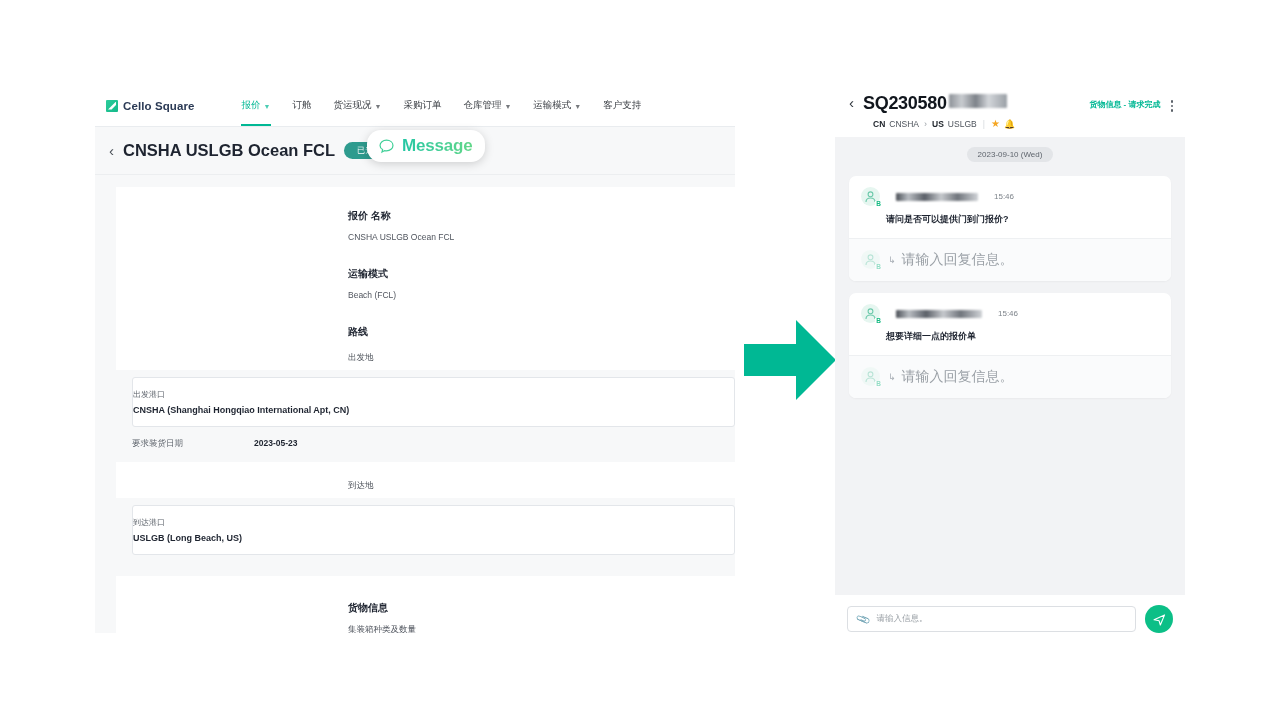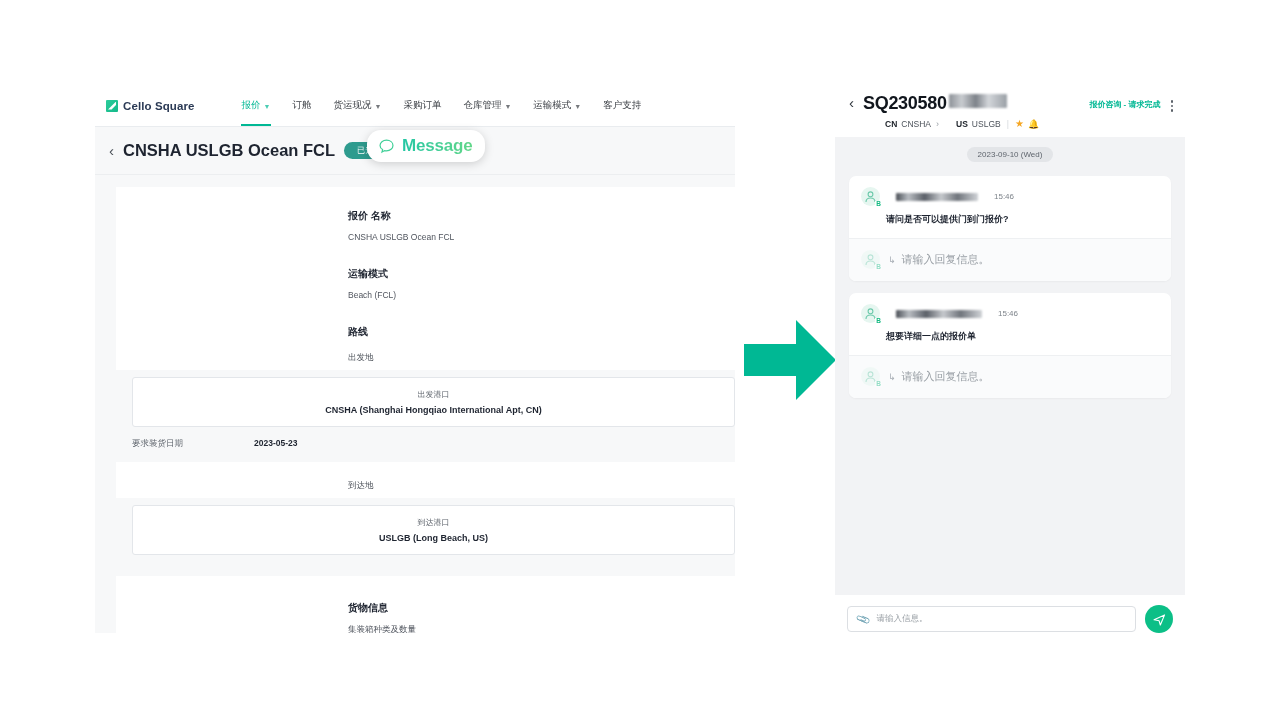--- a/index.html
+++ b/index.html
@@ -101,21 +101,21 @@
   .sec { padding-left: 232px; }
   .sec-title { font-size: 10px; font-weight: bold; color: #1e2430; margin-bottom: 9px; }
   .sec-value { font-size: 8.5px; color: #50555e; }
   .sec-sub { font-size: 8.5px; color: #4b5058; margin: 13px 0 6px; }
   .gap-lg { height: 25px; }
   .gap-md { height: 18px; }
 
   .port-wrap { background: #f7f8f9; padding: 7px 0 7px 16px; margin-right: -26px; }
   .port-box {
     background: #ffffff; border: 1px solid #e3e6ea; border-radius: 3px;
-    padding: 11px 0 11px 0; text-align: center;
+    padding: 11px 0 11px 0; text-align: left;
   }
   .port-label { font-size: 8px; color: #5f656d; margin-bottom: 5px; }
   .port-value { font-size: 9px; font-weight: bold; color: #1e2430; }
   .kv-row {
     display: flex; padding: 11px 0 5px 16px; margin-right: -26px;
     background: #f7f8f9;
   }
   .kv-key { font-size: 8.5px; color: #5f656d; width: 122px; }
   .kv-val { font-size: 8.5px; color: #1e2430; font-weight: bold; }
 
@@ -149,21 +149,21 @@
   }
   .kebab { margin-left: 10px; padding-top: 5px; cursor: pointer; }
   .kebab span {
     display: block; width: 2.5px; height: 2.5px; border-radius: 50%;
     background: #5a6068; margin: 2px 0;
   }
   .chat-route {
     display: flex; align-items: center; gap: 4px;
     font-size: 8.5px; color: #4d535b; margin: 4px 0 0 24px;
   }
-  .cc { font-weight: bold; color: #23282f; margin-left: 12px; }
+  .cc { font-weight: bold; color: #23282f; }
   .route-sep { color: #9aa0a6; font-size: 9px; margin: 0 1px; }
   .divider-v { color: #d6d9dd; margin: 0 2px; }
   .star { color: #f5a623; font-size: 10px; cursor: pointer; }
   .bell { font-size: 9px; color: #5a6068; cursor: pointer; }
 
   .chat-body {
     flex: 1; background: #f2f3f5; padding: 10px 14px;
     overflow: hidden;
   }
   .date-chip {
@@ -198,21 +198,21 @@
   .msg-text {
     font-size: 9px; font-weight: bold; color: #1e2430;
     margin: 7px 0 0 25px;
   }
   .reply-row {
     padding: 11px 12px 12px; display: flex; align-items: center; gap: 6px;
     border-top: 1px solid #eef0f2; background: #fafbfc;
   }
   .avatar.dim { opacity: .45; }
   .reply-arrow { font-size: 9px; color: #a7adb4; margin-left: 2px; }
-  .reply-ph { font-size: 11px; color: #9aa0a6; }
+  .reply-ph { font-size: 14px; color: #9aa0a6; }
 
   .chat-foot {
     background: #ffffff; padding: 10px 12px 12px;
     display: flex; align-items: center; gap: 9px;
   }
   .chat-input {
     flex: 1; height: 26px; border: 1px solid #dcdfe3; border-radius: 4px;
     display: flex; align-items: center; gap: 7px; padding: 0 9px;
     background: #ffffff;
   }
@@ -344,21 +344,21 @@
 
   <div class="chat-panel">
 
     <div class="chat-head">
       <div class="chat-head-row1">
         <span class="chat-back">‹</span>
         <span class="chat-id">
           <span>SQ230580</span>
           <span class="redact"></span>
         </span>
-        <span class="chat-status">报价咨询 - 请求完成</span>
+        <span class="chat-status">货物信息 - 请求完成</span>
         <span class="kebab">
           <span></span>
             <span></span>
             <span></span>
         </span>
       </div>
       <div class="chat-route">
         <span class="cc">CN</span>
         <span>CNSHA</span>
         <span class="route-sep">›</span>

